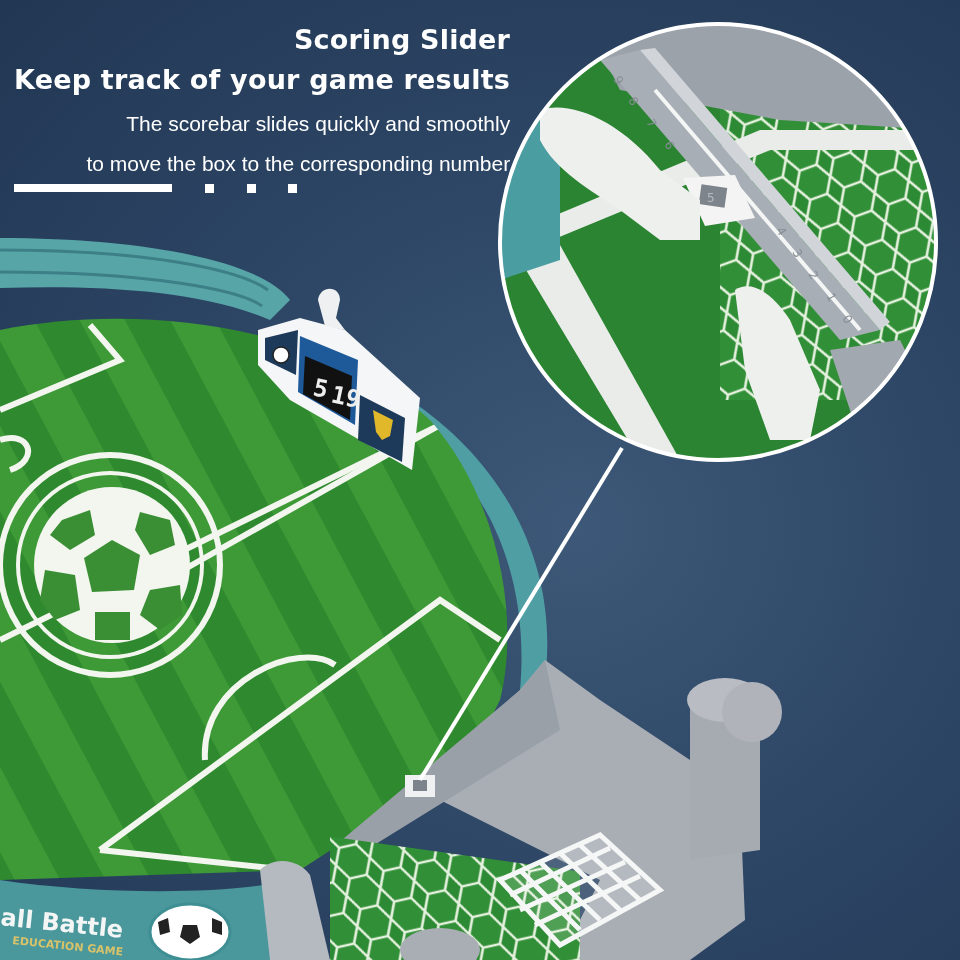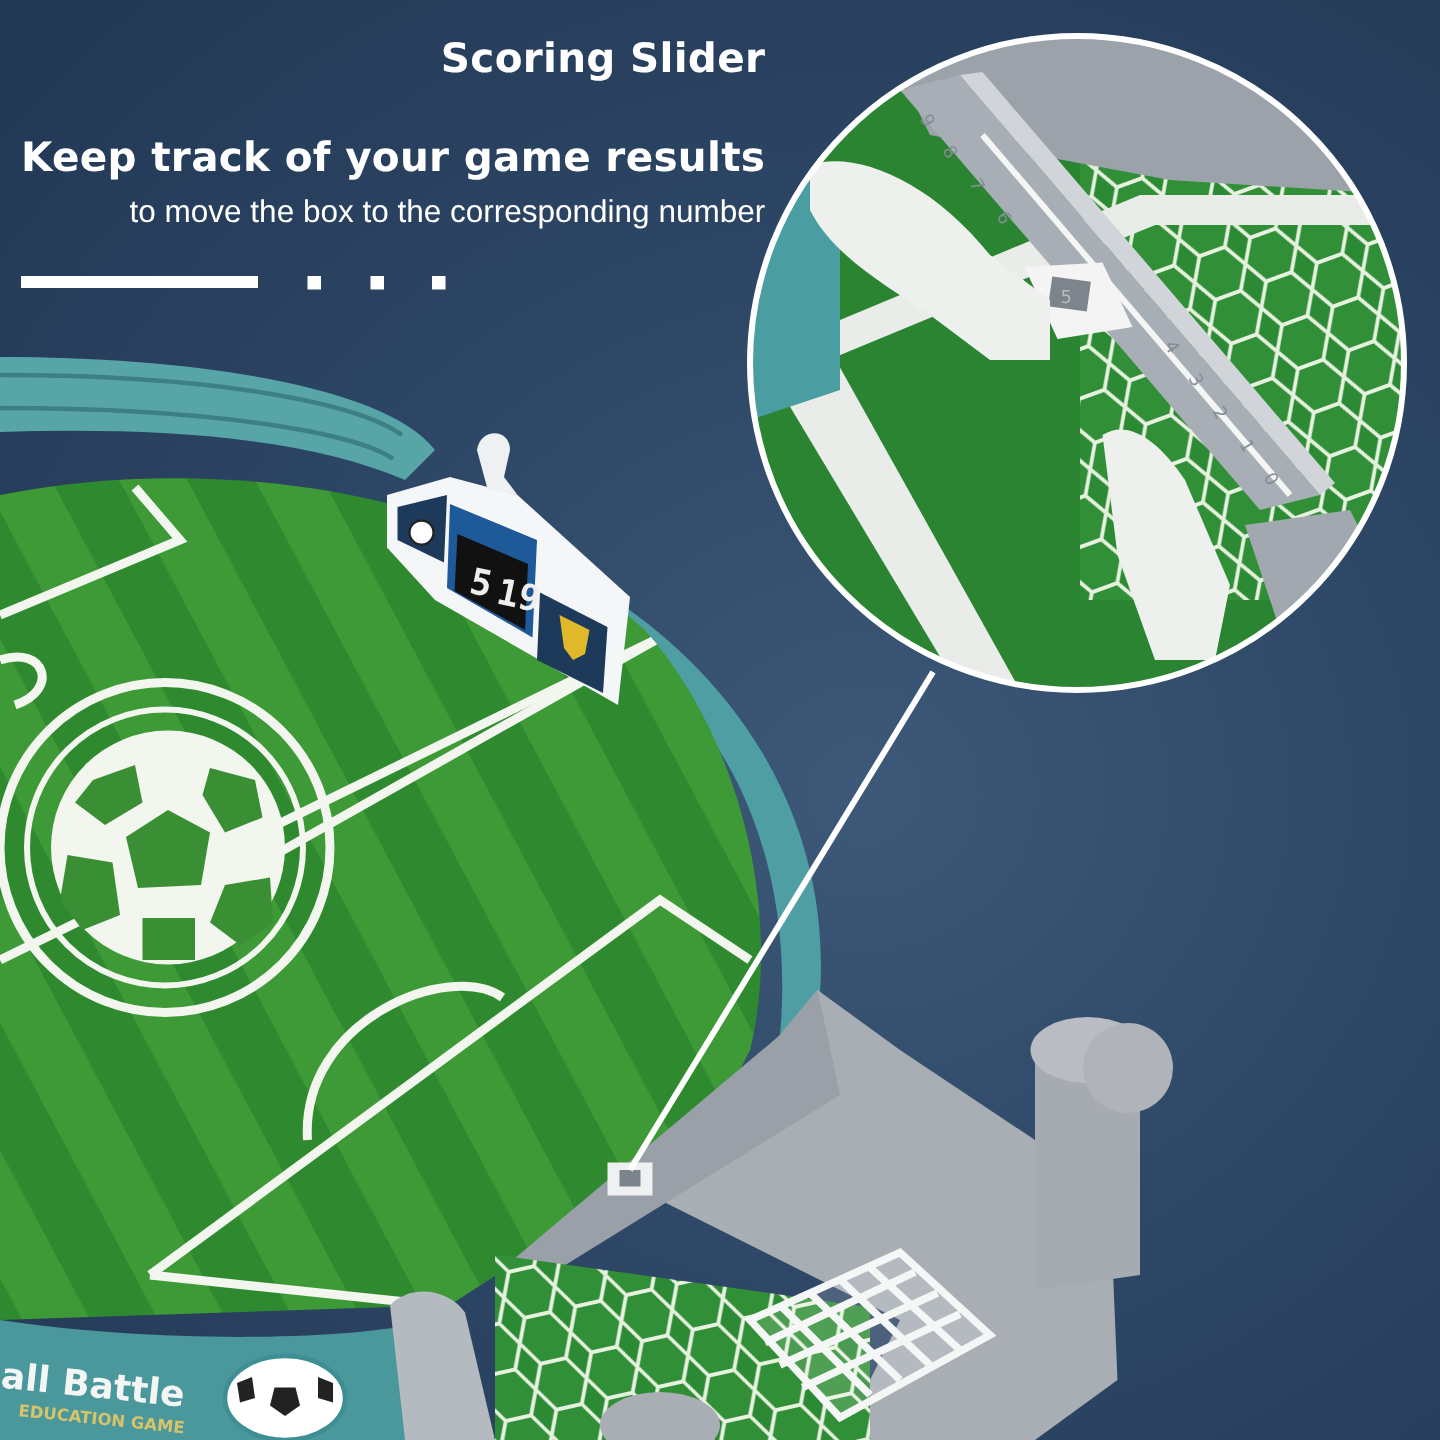--- a/index.html
+++ b/index.html
@@ -6,21 +6,21 @@
     body {
       width: 960px; height: 960px; overflow: hidden; position: relative;
       background: radial-gradient(ellipse at 60% 55%, #3d5878 0%, #2e4766 45%, #213754 100%);
       font-family: "DejaVu Sans", sans-serif;
     }
     .stage { position: absolute; inset: 0; }
     .headline {
       position: absolute; left: 14px; top: 22px; color: #ffffff; z-index: 10; text-align: right;
     }
     .h1 { font-family: "DejaVu Sans", sans-serif; font-weight: bold; font-size: 27px; line-height: 36px; letter-spacing: 0.2px; }
-    .h2 { font-family: "DejaVu Sans", sans-serif; font-weight: bold; font-size: 27px; line-height: 44px; letter-spacing: 0.2px; margin-top: 26px; }
+    .h2 { font-family: "DejaVu Sans", sans-serif; font-weight: bold; font-size: 27px; line-height: 44px; letter-spacing: 0.2px; }
     .sub { font-family: "Liberation Sans", sans-serif; font-size: 21px; line-height: 28px; margin-top: 8px; }
     .deco-bar { position: absolute; left: 14px; top: 184px; width: 158px; height: 8px; background: #fff; z-index: 10; }
     .deco-dot { position: absolute; top: 184px; width: 9px; height: 9px; background: #fff; z-index: 10; }
     svg { position: absolute; left: 0; top: 0; }
   </style>
 </head>
 <body>
 
 <div class="stage">
 
@@ -160,19 +160,20 @@
       <ellipse cx="190" cy="932" rx="40" ry="28" fill="#ffffff" stroke="#3e8f94" stroke-width="3"></ellipse>
       <polygon points="183,925 197,925 200,937 190,944 180,937" fill="#222"></polygon>
       <polygon points="158,922 168,918 170,932 160,935" fill="#222"></polygon>
       <polygon points="212,918 222,922 222,935 212,932" fill="#222"></polygon>
     </g>
   </svg>
 
   <div class="headline">
     <div class="h1">Scoring Slider</div>
     <div class="h2">Keep track of your game results</div>
-    <div class="sub" style="margin-top:0">to move the box to the corresponding number</div>
+    <div class="sub">The scorebar slides quickly and smoothly</div>
+    <div class="sub" style="margin-top:12px">to move the box to the corresponding number</div>
   </div>
   <div class="deco-bar"></div>
   <div class="deco-dot" style="left:205px"></div>
   <div class="deco-dot" style="left:247px"></div>
   <div class="deco-dot" style="left:288px"></div>
 </div>
 
 </body></html>

